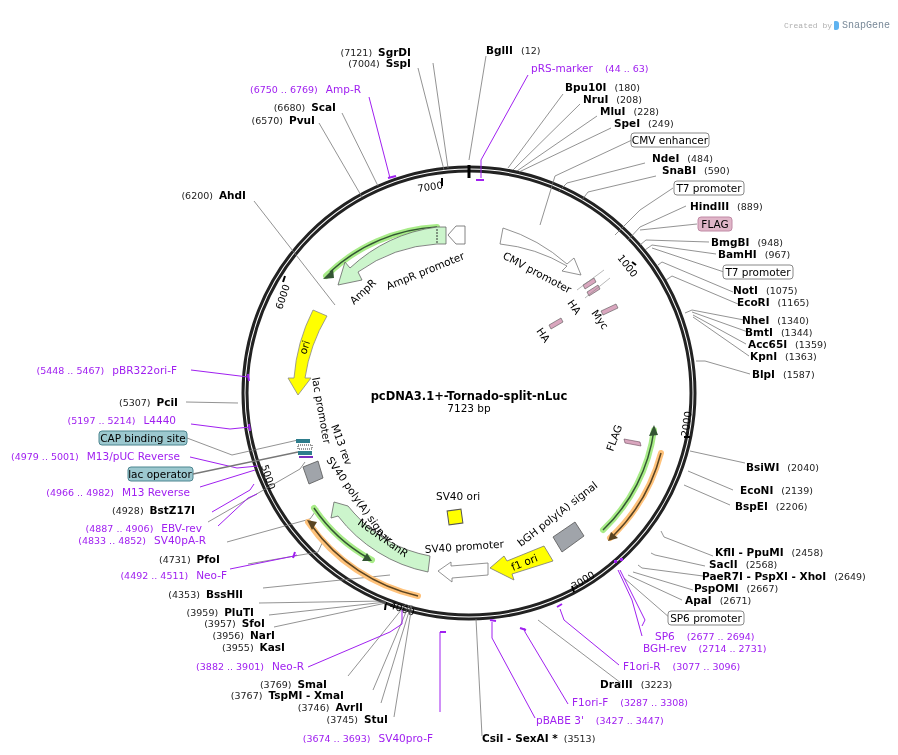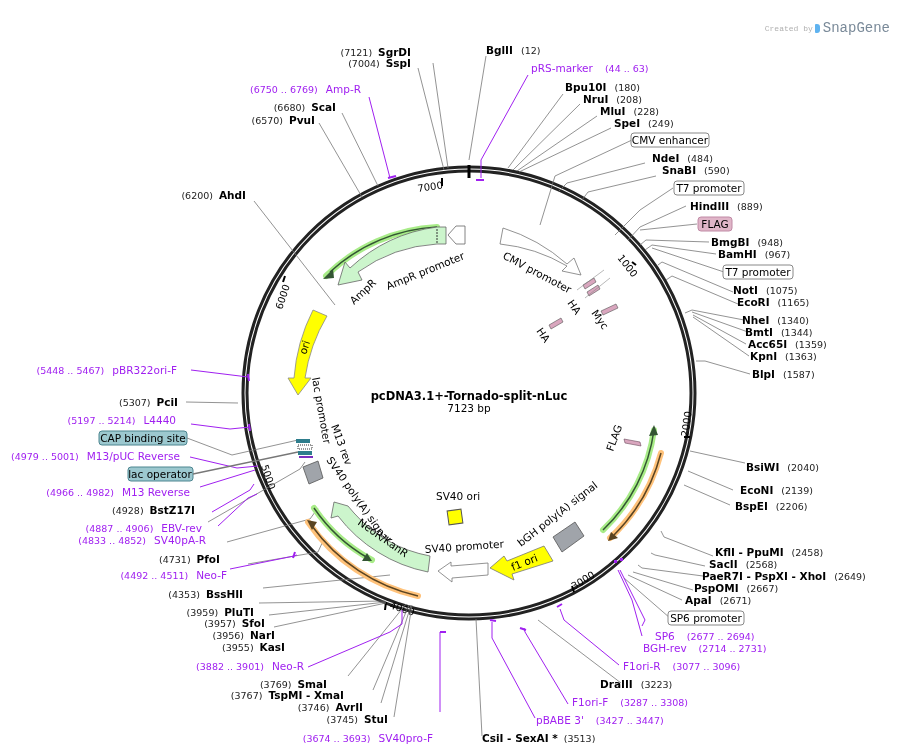--- a/index.html
+++ b/index.html
@@ -1,19 +1,19 @@
 <!DOCTYPE html>
 <html><head>
 <meta charset="utf-8">
 <style>
   html, body { margin:0; padding:0; background:#ffffff; }
   body { width:898px; height:755px; position:relative; overflow:hidden; font-family:"DejaVu Sans", sans-serif; }
   #map { position:absolute; left:0; top:0; }
   .credit { position:absolute; right:8px; top:3px; font-size:8px; color:#b0b0b0; font-family:Liberation Mono, monospace; display:flex; align-items:center; gap:2px;margin-top:17px; }
-  .credit .brand { color:#7a8a99; font-size:14px; }
+  .credit .brand { color:#7a8a99; font-size:10px; }
   .credit .logo { display:inline-block; width:5px; height:9px; background:#5fb3f0; border-radius:1px 3px 3px 1px; margin-right:1px; }
   .enz { font-weight:bold; fill:#000; font-size:10.5px; }
   .pos { fill:#222; font-size:9.5px; }
   .primer { fill:#a020f0; font-size:10.5px; }
   .primerpos { fill:#a020f0; font-size:9.5px; }
   .feat { fill:#000; font-size:10.5px; }
   .title { font-weight:bold; font-size:11.5px; fill:#000; }
   .bp { font-size:10.5px; fill:#000; }
   .tick { font-size:10px; fill:#000; }
 </style>

